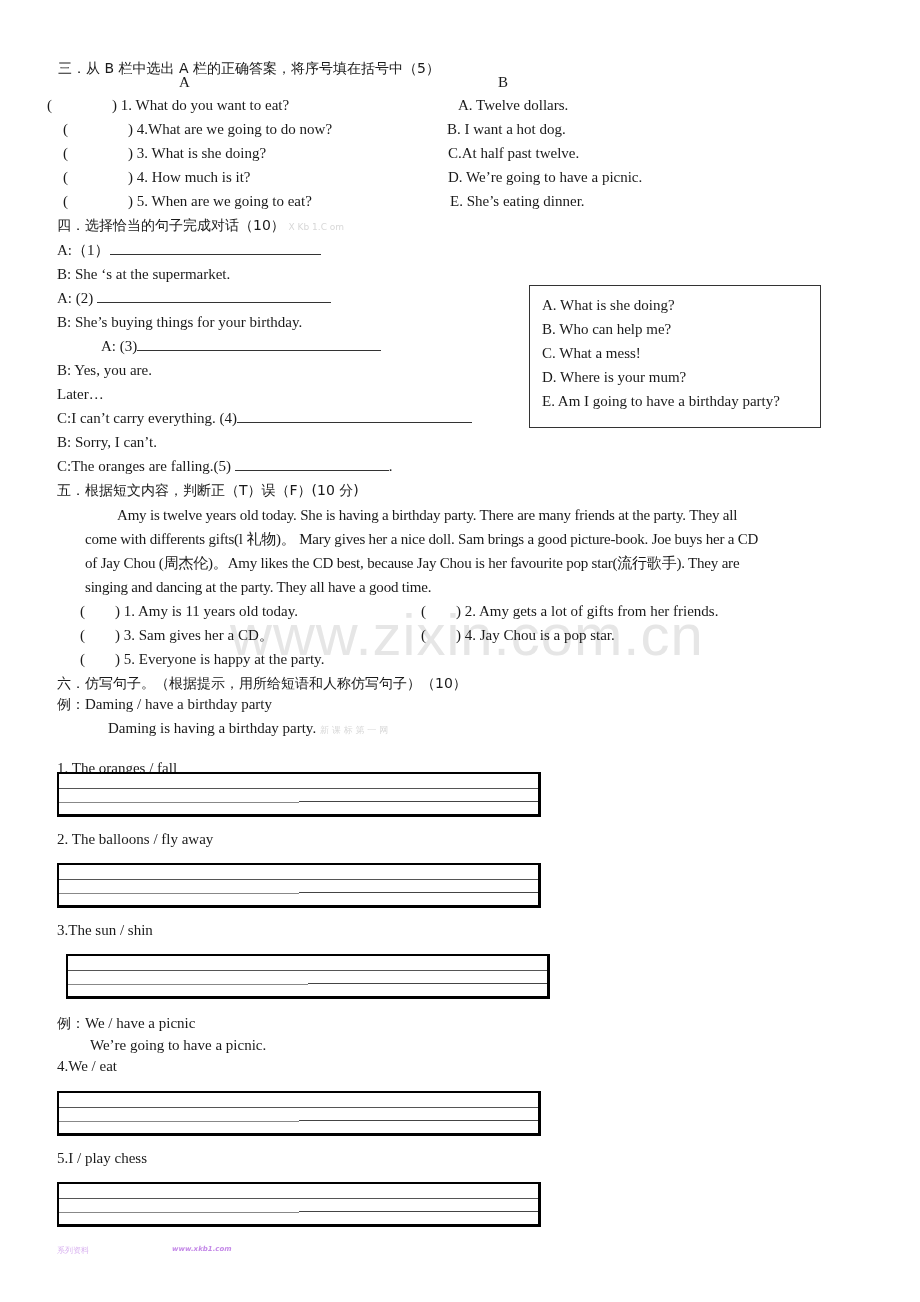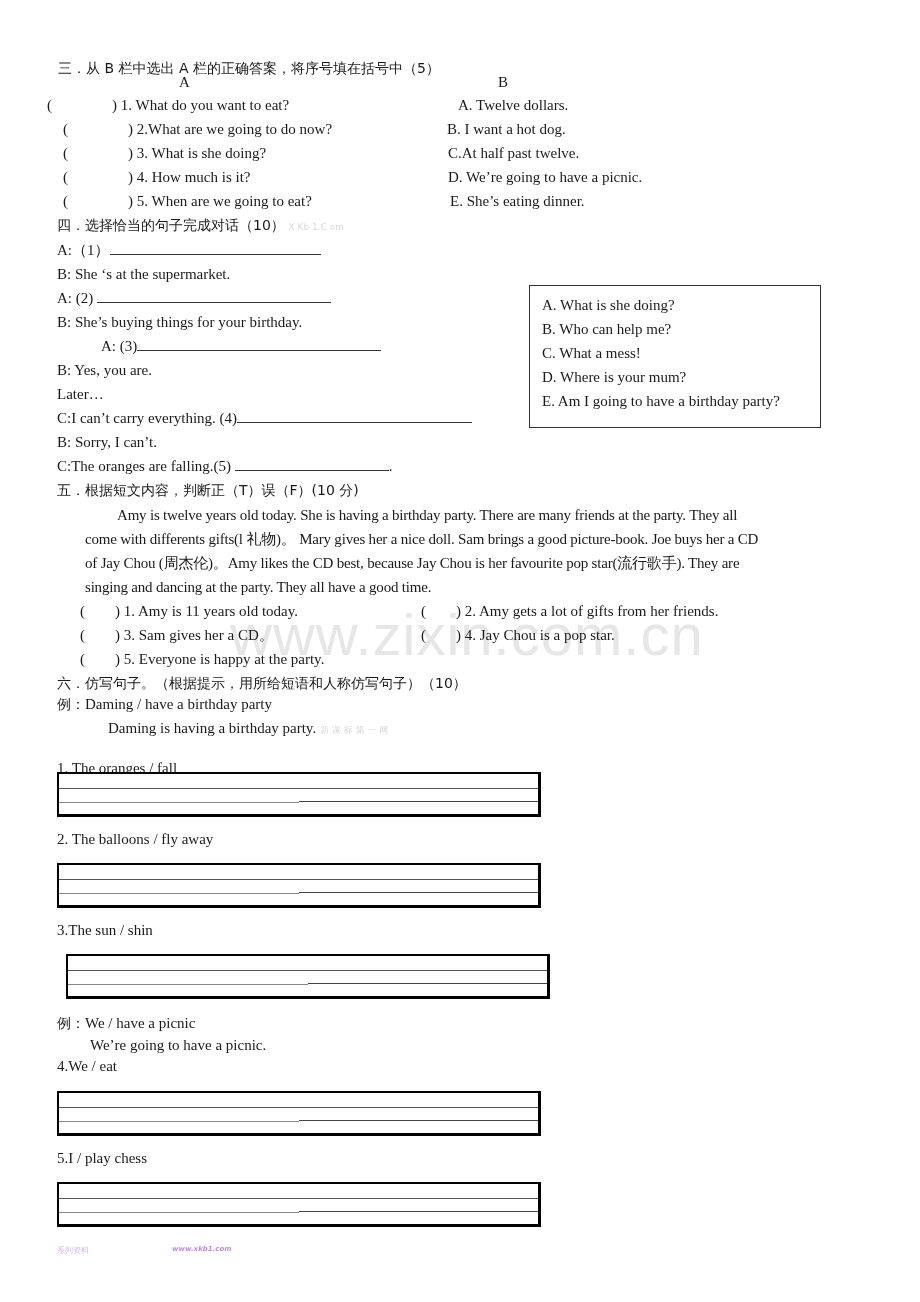--- a/index.html
+++ b/index.html
@@ -41,21 +41,21 @@
 <div class="abs cjk fg" style="left:58px; top:46px;margin-top:12px;">三．从 B 栏中选出 A 栏的正确答案，将序号填在括号中（5）</div>
 <div class="abs fg" style="left:179px; top:72px;">A</div>
 <div class="abs fg" style="left:498px; top:72px;">B</div>
 
 <div class="abs fg" style="left:47px; top:95px;">
   <span>(　　　　)</span>
   <span>1. What do you want to eat?</span>
 </div>
 <div class="abs fg" style="left:63px; top:119px;">
   <span>(　　　　)</span>
-  <span>2.What are we going to do now?</span>
+  <span>4.What are we going to do now?</span>
 </div>
 <div class="abs fg" style="left:63px; top:143px;">
   <span>(　　　　)</span>
   <span>3. What is she doing?</span>
 </div>
 <div class="abs fg" style="left:63px; top:167px;">
   <span>(　　　　)</span>
   <span>4. How much is it?</span>
 </div>
 <div class="abs fg" style="left:63px; top:191px;">

